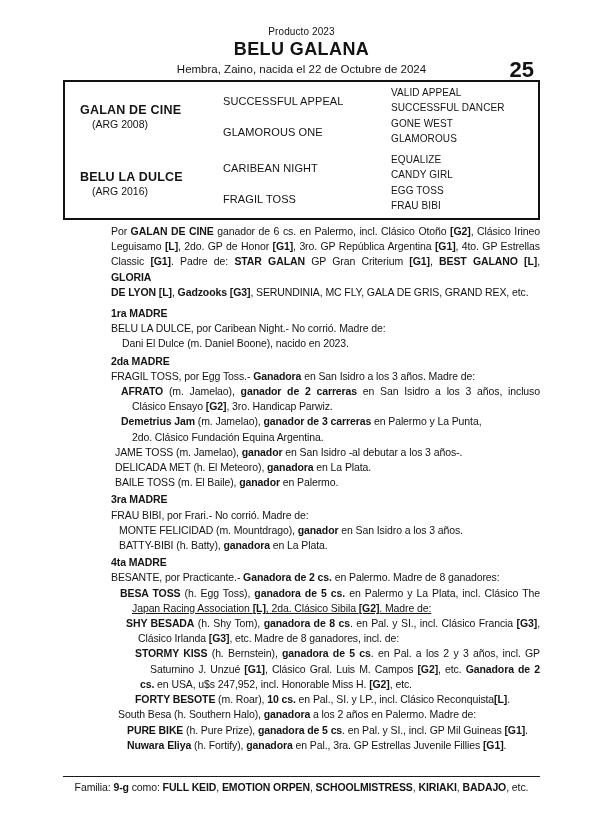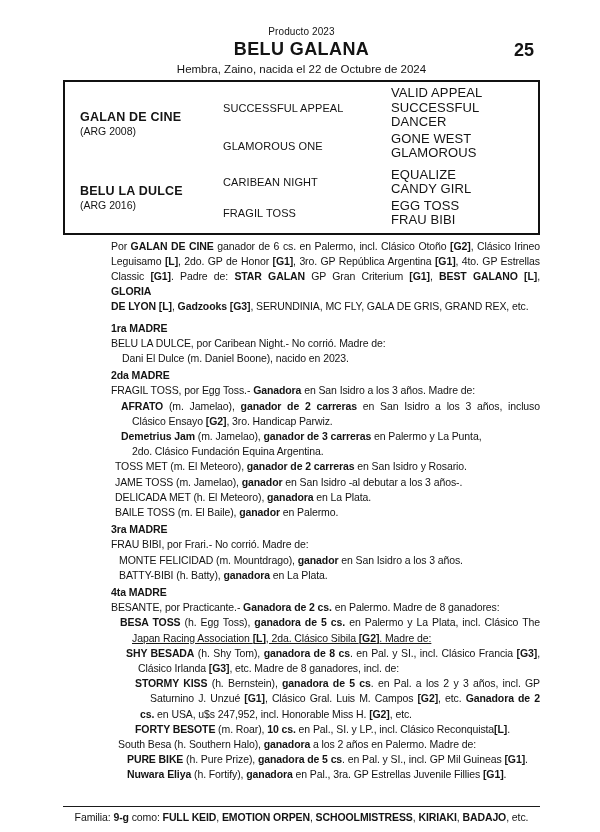--- a/index.html
+++ b/index.html
@@ -4,34 +4,34 @@
 <style>
   html,body{margin:0;padding:0;}
   body{
     width:600px;height:832px;background:#ffffff;color:#141414;
     font-family:"Liberation Sans", sans-serif;overflow:hidden;position:relative;
   }
   .page{padding:26px 60px 0 63px;}
   .product{text-align:center;font-size:10px;letter-spacing:0.1px;}
   .title-row{position:relative;text-align:center;margin-top:2px;height:22px;}
   .title{font-size:18px;font-weight:700;letter-spacing:0.4px;}
-  .catnum{position:absolute;right:6px;top:1px;font-size:18px;font-weight:700;}
+  .catnum{position:absolute;right:6px;top:18px;font-size:22px;font-weight:700;}
   .subtitle{text-align:center;font-size:11.5px;margin-top:2px;}
 
   .ped-table{border:2px solid #111;margin-top:5px;padding:3px 0 4px;}
   .ped-half{display:flex;}
   .ped-half + .ped-half{margin-top:5px;}
   .col1{width:158px;padding-left:15px;box-sizing:border-box;display:flex;flex-direction:column;justify-content:center;}
   .pname{font-weight:700;font-size:12.5px;letter-spacing:0.2px;}
-  .porigin{font-size:10.5px;margin-top:1px;}
+  .porigin{font-size:10.5px;margin-top:1px;margin-left:12px;}
   .col23{flex:1;display:flex;flex-direction:column;}
   .gp-row{display:flex;margin:1px 0;}
   .gp{width:168px;display:flex;align-items:center;font-size:11px;letter-spacing:0.1px;}
   .ggp-col{flex:1;}
-  .ggp{font-size:13px;line-height:14.5px;letter-spacing:0.1px;}
+  .ggp{font-size:10px;line-height:14.5px;letter-spacing:0.1px;}
 
   .bodytext{margin-top:4px;font-size:10.5px;line-height:15.2px;letter-spacing:-0.1px;margin-left:48px;}
   .line{white-space:nowrap;}
   .line.j{white-space:normal;text-align:justify;text-align-last:justify;}
   .line.hd{margin-top:2px;}
   .line.ctr{text-align:center;white-space:normal;}
   .b{font-weight:700;}
   .par{margin-bottom:6px;}
 
   .footer-rule{border-top:1.5px solid #1a1a1a;margin-top:23px;}
@@ -111,21 +111,20 @@
     <div id="body-lines">
         <div class="line hd"><span class="b">1ra MADRE</span></div>
         <div class="line"><span>BELU LA DULCE, por Caribean Night.- No corrió. Madre de:</span></div>
         <div class="line" style="padding-left: 11px;"><span>Dani El Dulce (m. Daniel Boone), nacido en 2023.</span></div>
         <div class="line hd"><span class="b">2da MADRE</span></div>
         <div class="line"><span>FRAGIL TOSS, por Egg Toss.- </span><span class="b">Ganadora</span><span> en San Isidro a los 3 años. Madre de:</span></div>
         <div class="line j" style="padding-left: 10px;"><span class="b">AFRATO</span><span> (m. Jamelao), </span><span class="b">ganador de 2 carreras</span><span> en San Isidro a los 3 años, incluso</span></div>
         <div class="line" style="padding-left: 21px;"><span>Clásico Ensayo </span><span class="b">[G2]</span><span>, 3ro. Handicap Parwiz.</span></div>
         <div class="line" style="padding-left: 10px;"><span class="b">Demetrius Jam</span><span> (m. Jamelao), </span><span class="b">ganador de 3 carreras</span><span> en Palermo y La Punta,</span></div>
         <div class="line" style="padding-left: 21px;"><span>2do. Clásico Fundación Equina Argentina.</span></div>
-        <div class="line" style="padding-left: 4px;"><span>TOSS MET (m. El Meteoro), </span><span class="b">ganador de 2 carreras</span><span> en San Isidro y Rosario.</span></div>
         <div class="line" style="padding-left: 4px;"><span>JAME TOSS (m. Jamelao), </span><span class="b">ganador</span><span> en San Isidro -al debutar a los 3 años-.</span></div>
         <div class="line" style="padding-left: 4px;"><span>DELICADA MET (h. El Meteoro), </span><span class="b">ganadora</span><span> en La Plata.</span></div>
         <div class="line" style="padding-left: 4px;"><span>BAILE TOSS (m. El Baile), </span><span class="b">ganador</span><span> en Palermo.</span></div>
         <div class="line hd"><span class="b">3ra MADRE</span></div>
         <div class="line"><span>FRAU BIBI, por Frari.- No corrió. Madre de:</span></div>
         <div class="line" style="padding-left: 8px;"><span>MONTE FELICIDAD (m. Mountdrago), </span><span class="b">ganador</span><span> en San Isidro a los 3 años.</span></div>
         <div class="line" style="padding-left: 8px;"><span>BATTY-BIBI (h. Batty), </span><span class="b">ganadora</span><span> en La Plata.</span></div>
         <div class="line hd"><span class="b">4ta MADRE</span></div>
         <div class="line"><span>BESANTE, por Practicante.- </span><span class="b">Ganadora de 2 cs.</span><span> en Palermo. Madre de 8 ganadores:</span></div>
         <div class="line j" style="padding-left: 9px;"><span class="b">BESA TOSS</span><span> (h. Egg Toss), </span><span class="b">ganadora de 5 cs.</span><span> en Palermo y La Plata, incl. Clásico The</span></div>

